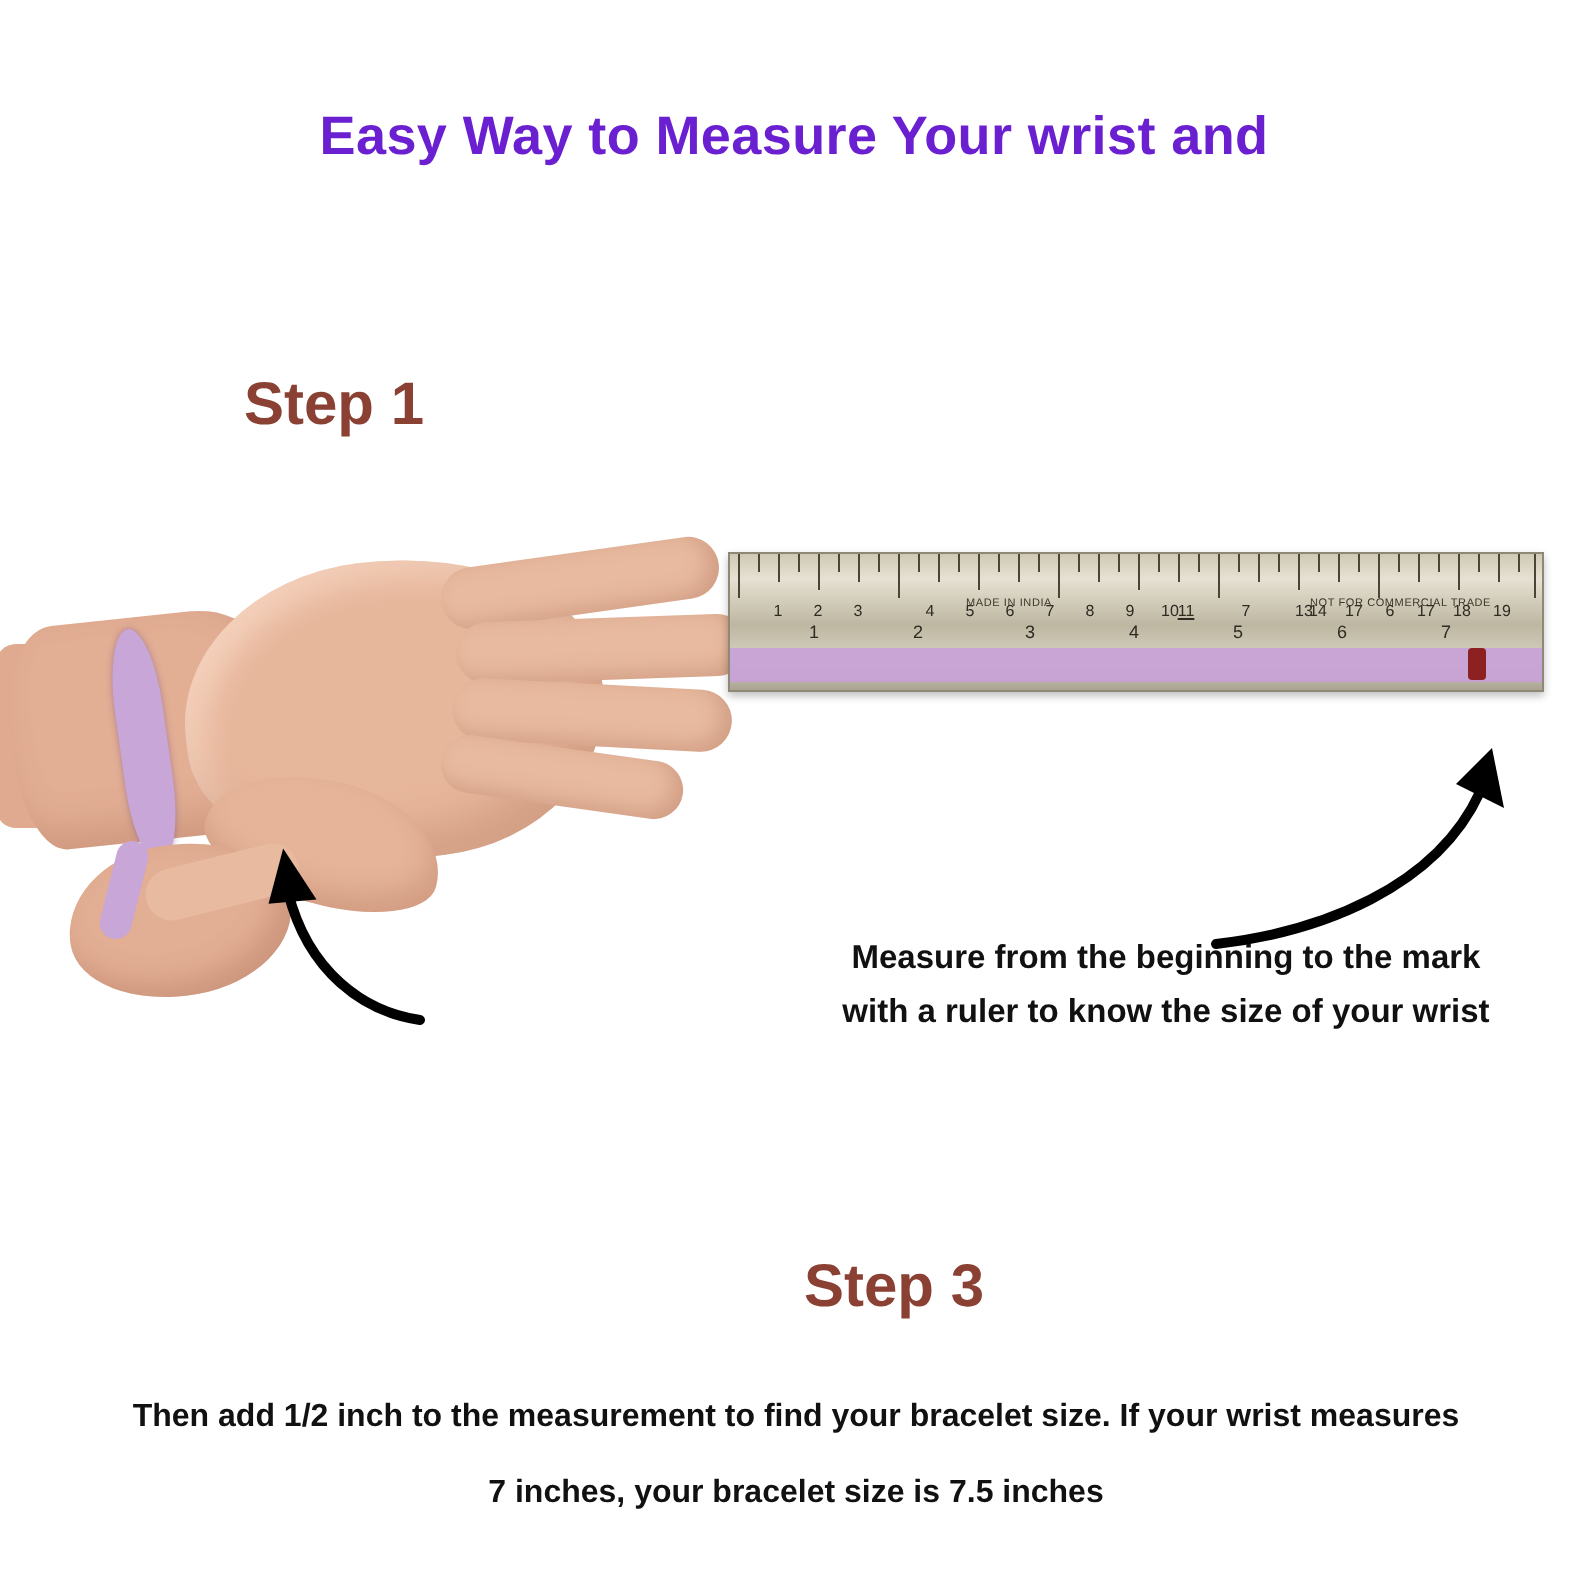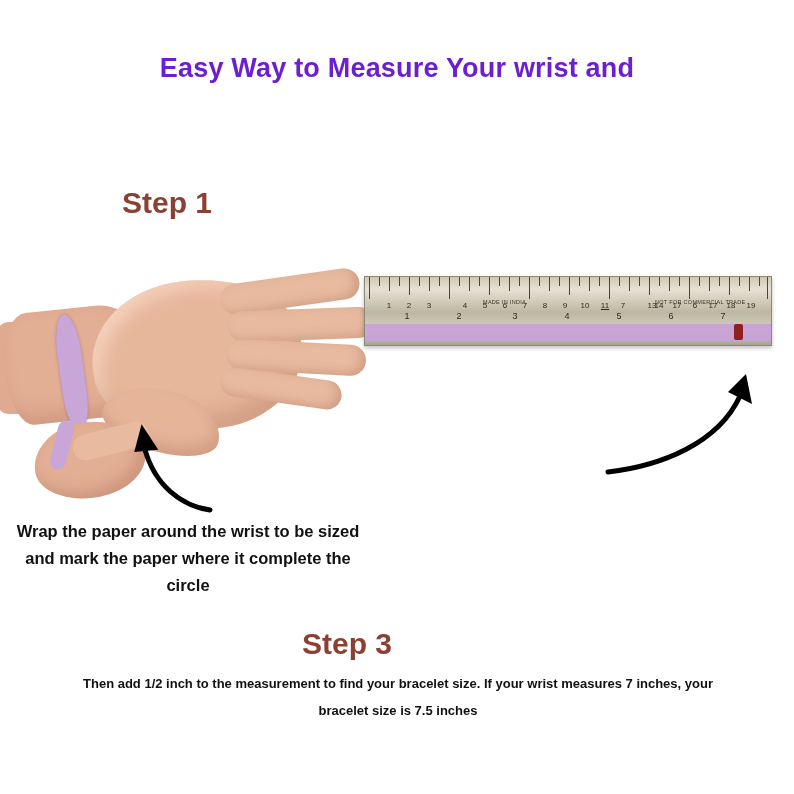--- a/index.html
+++ b/index.html
@@ -35,33 +35,33 @@
     display: block;
   }
   .step-label {
     position: absolute;
     color: #8B4034;
     font-size: 30px;
     font-weight: bold;
   }
   #step1-label { top: 186px; left: 72px; width: 190px; text-align: center; }
   #step2-label { top: 176px; left: 470px; width: 210px; text-align: center; }
-  #step3-label { top: 627px; left: 302px; width: 190px; text-align: left; }
+  #step3-label { top: 627px; left: 302px; width: 190px; text-align: right; }
 
   .caption {
     position: absolute;
     color: #111111;
     font-size: 16.5px;
     font-weight: bold;
     line-height: 27px;
     text-align: center;
   }
   #caption1 { top: 518px; left: 12px; width: 352px; }
   #caption2 { top: 466px; left: 408px; width: 350px; }
-  #caption3 { top: 670px; left: 62px; width: 672px; font-size: 13px; line-height: 27px;}
+  #caption3 { top: 690px; left: 62px; width: 672px; font-size: 16px; line-height: 38px;}
 
   
   .hand-wrap {
     position: absolute;
     left: 6px;
     top: 262px;
     width: 370px;
     height: 230px;
   }
   .palm {
@@ -295,21 +295,21 @@
       <span class="ruler-num" style="left:24px;">1</span>
       <span class="ruler-num" style="left:44px;">2</span>
       <span class="ruler-num" style="left:64px;">3</span>
       <span class="ruler-num" style="left:100px;">4</span>
       <span class="ruler-num" style="left:120px;">5</span>
       <span class="ruler-num" style="left:140px;">6</span>
       <span class="ruler-num" style="left:160px;">7</span>
       <span class="ruler-num" style="left:180px;">8</span>
       <span class="ruler-num" style="left:200px;">9</span>
       <span class="ruler-num" style="left:220px;">10</span>
-      <span class="ruler-num" style="left:240px;text-decoration:underline;">11</span>
+      <span class="ruler-num" style="left:228px;text-decoration:underline;">11</span>
       <span class="ruler-num" style="left:258px;">7</span>
       <span class="ruler-num" style="left:276px;margin-left:11px;">13</span>
       <span class="ruler-num" style="left:294px;">14</span>
       <span class="ruler-num" style="left:312px;">17</span>
       <span class="ruler-num" style="left:330px;">6</span>
       <span class="ruler-num" style="left:348px;">17</span>
       <span class="ruler-num" style="left:366px;">18</span>
       <span class="ruler-num" style="left:386px;">19</span>
 
       <span class="ruler-num" style="left:42px;top:34px;font-size:9px;">1</span>
@@ -326,16 +326,16 @@
       <div class="ruler-paper"></div>
       <div class="ruler-mark"></div>
     </div>
   </div>
 
   <svg class="arrow-svg" id="arrow2" viewBox="0 0 170 110">
     <path d="M8 104 C 60 98, 118 76, 140 28" stroke="#000" stroke-width="5" fill="none" stroke-linecap="round"></path>
     <polygon points="146,6 152,36 128,24" fill="#000"></polygon>
   </svg>
 
-  <div class="caption" id="caption1">Wrap the paper around the wrist to be sized and mark the paper where it complete the circle</div>
+  <div class="caption" id="caption2">Measure from the beginning to the mark with a ruler to know the size of your wrist</div>
   <div class="caption" id="caption3">Then add 1/2 inch to the measurement  to find your bracelet size. If your wrist measures 7 inches, your bracelet size is 7.5 inches</div>
 
 </div>
 
 </body></html>

